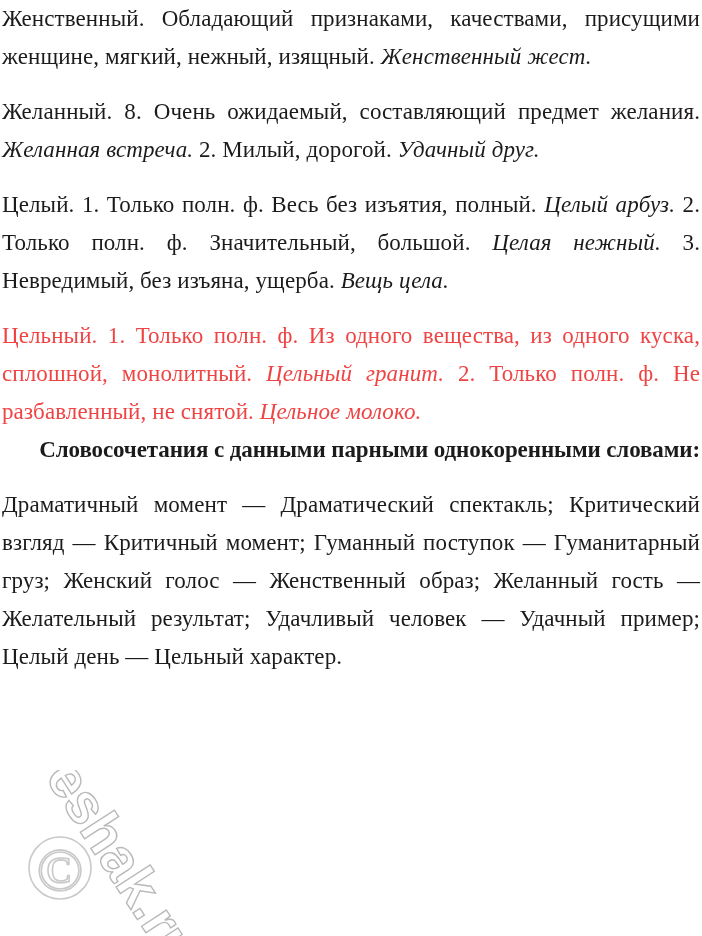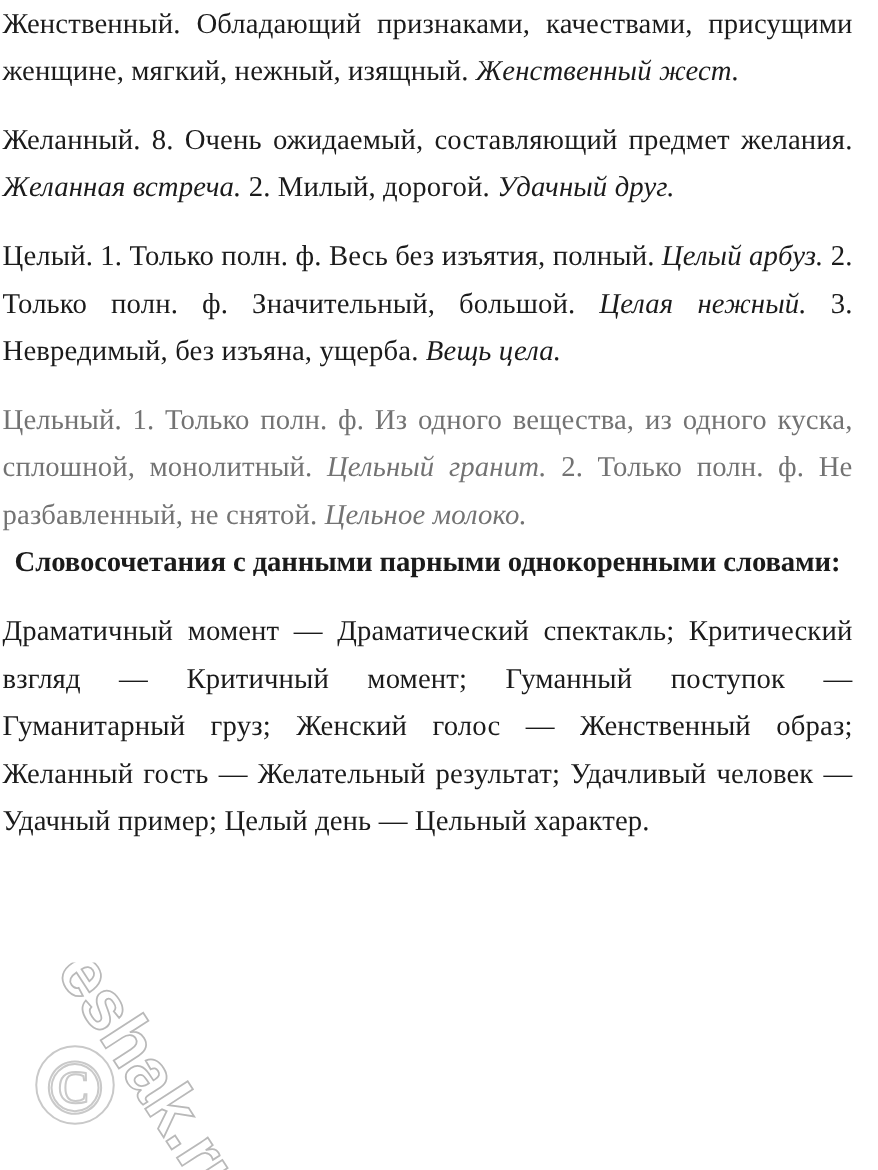--- a/index.html
+++ b/index.html
@@ -13,43 +13,43 @@
     font-family: "Liberation Serif", "DejaVu Serif", serif;
     color: #1b1b1b;
     overflow: hidden;
     position: relative;
   }
   #page {
     position: relative;
     width: 702px;
     height: 936px;
     box-sizing: border-box;
-    padding: 0 20px 0 2px;
+    padding: 0 2px 0 2px;
     overflow: hidden;
   }
   .para {
     font-size: 23px;
     line-height: 38px;
     text-align: justify;
     text-justify: inter-word;
     margin: 0 0 17px 0;
     hyphens: none;
     letter-spacing: 0.1px;
   }
   .para:last-child { margin-bottom: 0; }
   .it { font-style: italic; }
   .heading {
     font-size: 23px;
     line-height: 38px;
     font-weight: bold;
-    text-align: center;
+    text-align: right;
     margin: 0 0 17px 0;
     letter-spacing: -0.1px;
   }
-  .faded { color: #737373; }
+  .faded { color: #ef4444; }
 
   
   #watermark {
     position: absolute;
     left: 0;
     top: 770px;
     width: 220px;
     height: 166px;
     pointer-events: none;
     z-index: 5;

